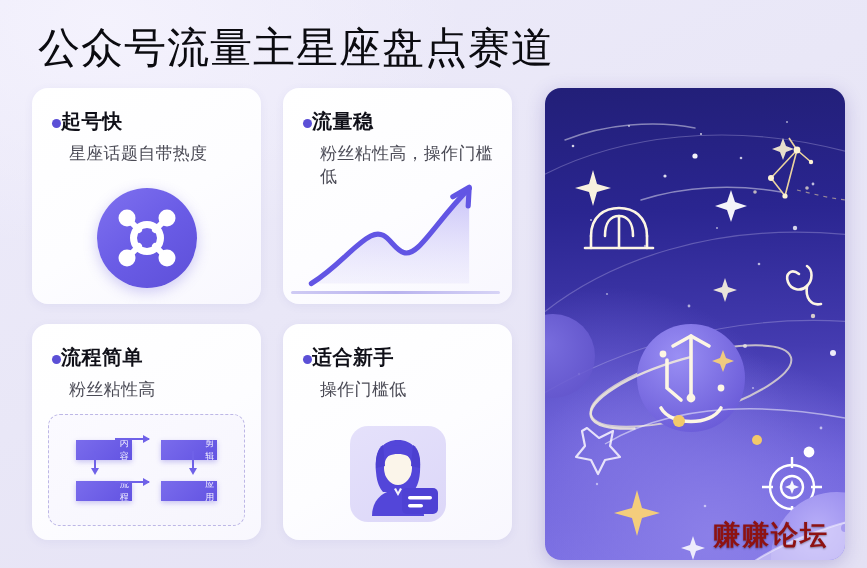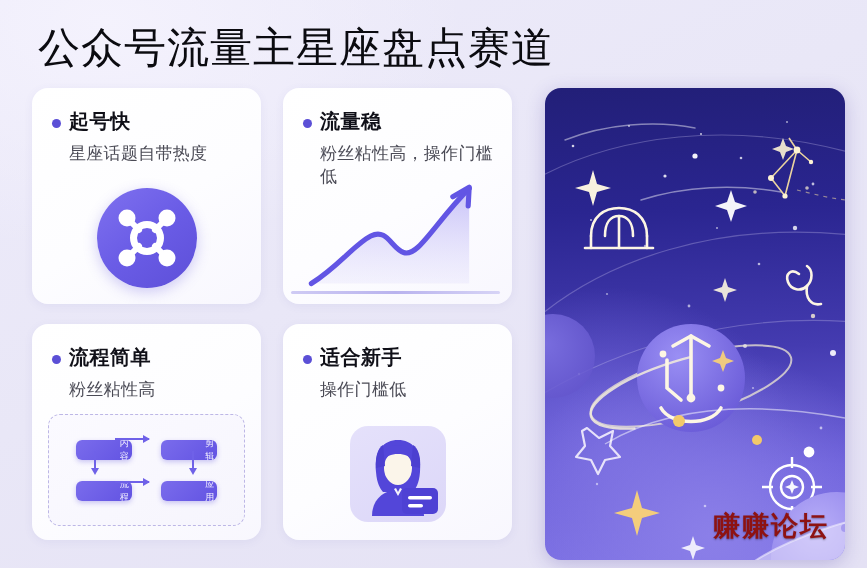--- a/index.html
+++ b/index.html
@@ -39,21 +39,21 @@
     gap:20px 22px;
   }
   .card {
     background:linear-gradient(150deg,#ffffff 0%,#fdfdff 55%,#f8f7fe 100%);
     border-radius:16px;
     box-shadow:0 2px 10px rgba(90,80,170,.07);
     position:relative;
     overflow:hidden;
   }
   .card-head { position:absolute; left:20px; top:20px; right:12px; }
-  .bullet-row { display:flex; align-items:center; gap:8px; }
+  .bullet-row { display:flex; align-items:center; gap:0; }
   .bullet {
     width:9px; height:9px; border-radius:50%;
     background:#5b4fd6; flex:0 0 auto;
     margin-top:3px;
   }
   .card-title {
     font-size:20px; font-weight:bold; color:#101018;
     letter-spacing:.5px;
     font-family:"DejaVu Sans","Liberation Sans",sans-serif;
   }
@@ -90,21 +90,21 @@
   }
   .flow-grid {
     position:absolute; inset:0;
     display:grid;
     grid-template-columns:1fr 1fr;
     grid-template-rows:1fr 1fr;
     align-items:center; justify-items:center;
     padding:14px 12px;
   }
   .flow-node {
-    width:56px; height:20px; border-radius:6px;
+    width:56px; height:20px; border-radius:0;
     background:linear-gradient(135deg,#7a6cec 0%,#6253e2 100%);
     color:#f3f1ff;
     font-size:9px;
     display:flex; align-items:center; justify-content:center;
     letter-spacing:1px;
     box-shadow:0 2px 5px rgba(90,75,215,.3);
     font-family:"DejaVu Sans","Liberation Sans",sans-serif;
     padding-left:44px;
   }
   .arrow-h {
@@ -146,21 +146,21 @@
     background:
       radial-gradient(ellipse 340px 300px at 55% 95%, #8b7fe8 0%, rgba(139,127,232,0) 62%),
       radial-gradient(ellipse 300px 260px at 20% 78%, #7468dd 0%, rgba(116,104,221,0) 65%),
       linear-gradient(178deg,#221f78 0%, #2a2590 26%, #443bb0 55%, #6a5ed9 80%, #7d71e6 100%);
     box-shadow:0 4px 18px rgba(70,55,160,.25);
   }
   .space svg { position:absolute; inset:0; }
 
   .watermark {
     position:absolute;
-    right:16px; bottom:16px;
+    right:16px; bottom:7px;
     font-size:27px; font-weight:bold;
     color:#8e1212;
     letter-spacing:2px;
     text-shadow:0 1px 2px rgba(0,0,0,.35);
     font-family:"DejaVu Sans","Liberation Sans",sans-serif;
   }
 </style>
 </head>
 <body>
 

